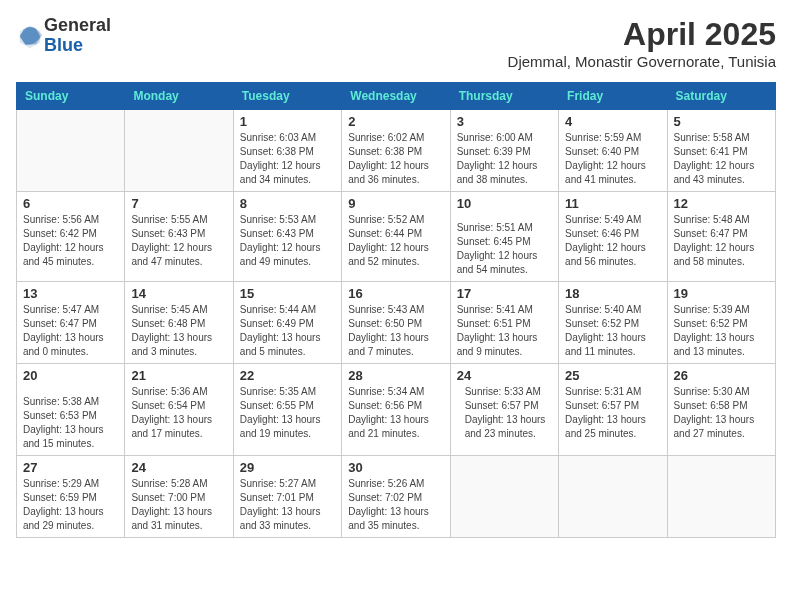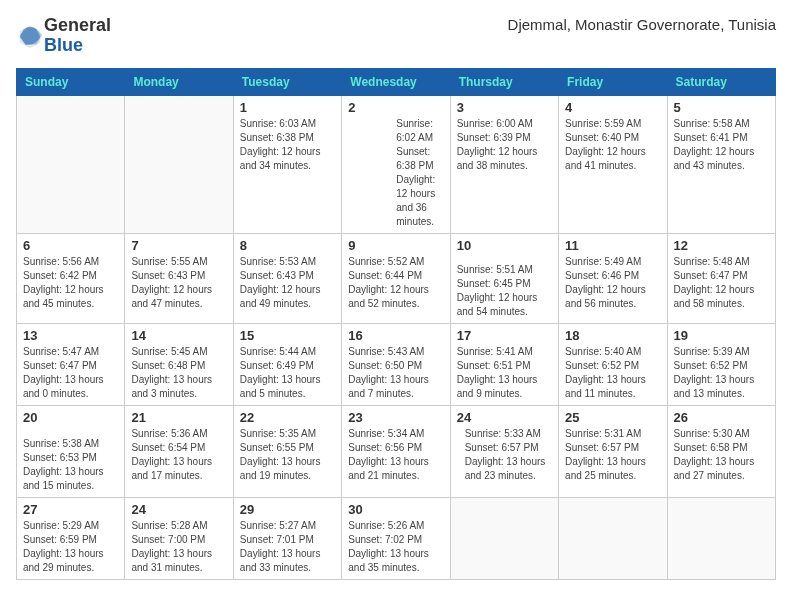--- a/index.html
+++ b/index.html
@@ -92,20 +92,21 @@
       <polygon points="15,4 26,10 26,22 15,28 4,22 4,10" fill="#1a5fa8" opacity="0.15"></polygon>
       <polygon points="20,6 28,14 22,24 10,24 4,14 12,6" fill="#1a5fa8" opacity="0.3"></polygon>
       <path d="M8,8 Q15,2 22,8 L26,16 Q20,26 10,24 L4,16 Z" fill="#1a5fa8" opacity="0.5"></path>
     </svg>
     <div class="logo-text">
       <div><span class="logo-general">General</span></div>
       <div><span class="logo-blue">Blue</span></div>
     </div>
   </div>
   <div class="title-block">
+    <div class="month-title">April 2025</div>
     <div class="subtitle">Djemmal, Monastir Governorate, Tunisia</div>
   </div>
 </div>
 
 <table class="calendar">
   <thead>
     <tr>
     <th>Sunday</th>
         <th>Monday</th>
         <th>Tuesday</th>
@@ -120,21 +121,21 @@
         <td class="empty"></td>
         <td class="empty"></td>
         <td>
           <div class="day-num">1</div>
           <div class="day-info" style="white-space: pre-line;">Sunrise: 6:03 AM
 Sunset: 6:38 PM
 Daylight: 12 hours and 34 minutes.</div>
         </td>
         <td>
           <div class="day-num">2</div>
-          <div class="day-info" style="white-space: pre-line; margin-left: 48px;">Sunrise: 6:02 AM
+          <div class="day-info" style="white-space: pre-line;">Sunrise: 6:02 AM
 Sunset: 6:38 PM
 Daylight: 12 hours and 36 minutes.</div>
         </td>
         <td>
           <div class="day-num">3</div>
           <div class="day-info" style="white-space: pre-line;">Sunrise: 6:00 AM
 Sunset: 6:39 PM
 Daylight: 12 hours and 38 minutes.</div>
         </td>
         <td>
@@ -251,21 +252,21 @@
 Sunset: 6:54 PM
 Daylight: 13 hours and 17 minutes.</div>
         </td>
         <td>
           <div class="day-num">22</div>
           <div class="day-info" style="white-space: pre-line;">Sunrise: 5:35 AM
 Sunset: 6:55 PM
 Daylight: 13 hours and 19 minutes.</div>
         </td>
         <td>
-          <div class="day-num">23</div>
+          <div class="day-num">28</div>
           <div class="day-info" style="white-space: pre-line;">Sunrise: 5:34 AM
 Sunset: 6:56 PM
 Daylight: 13 hours and 21 minutes.</div>
         </td>
         <td>
           <div class="day-num">24</div>
           <div class="day-info" style="white-space: pre-line; margin-left: 8px;">Sunrise: 5:33 AM
 Sunset: 6:57 PM
 Daylight: 13 hours and 23 minutes.</div>
         </td>

